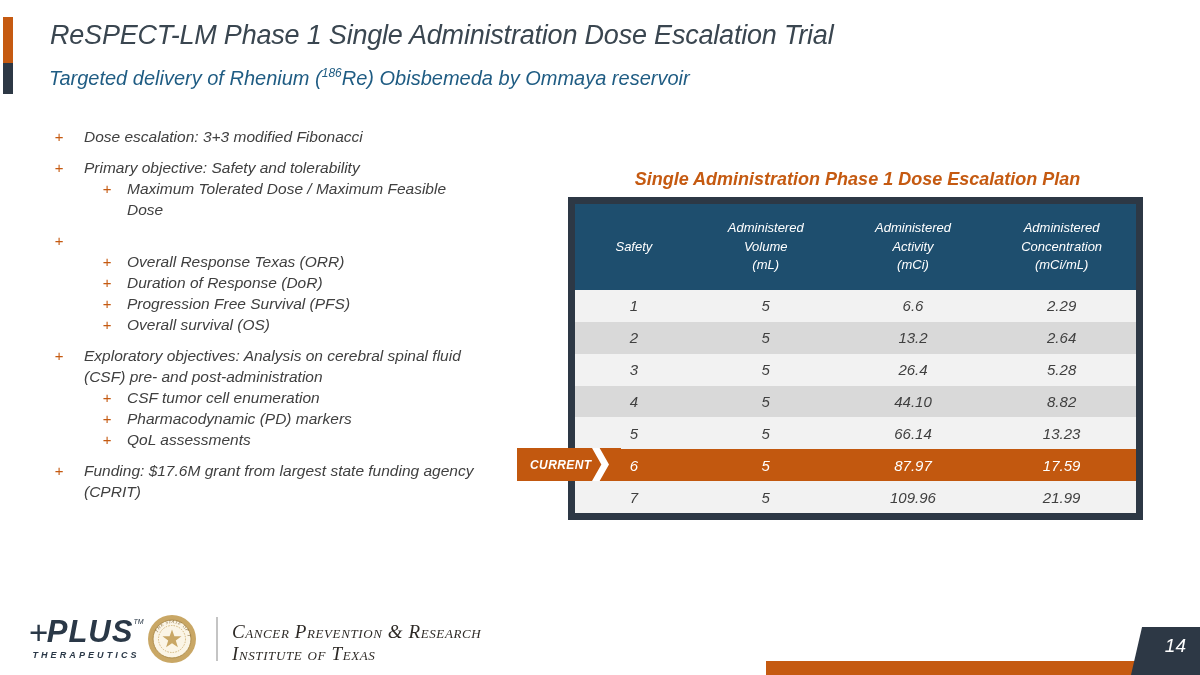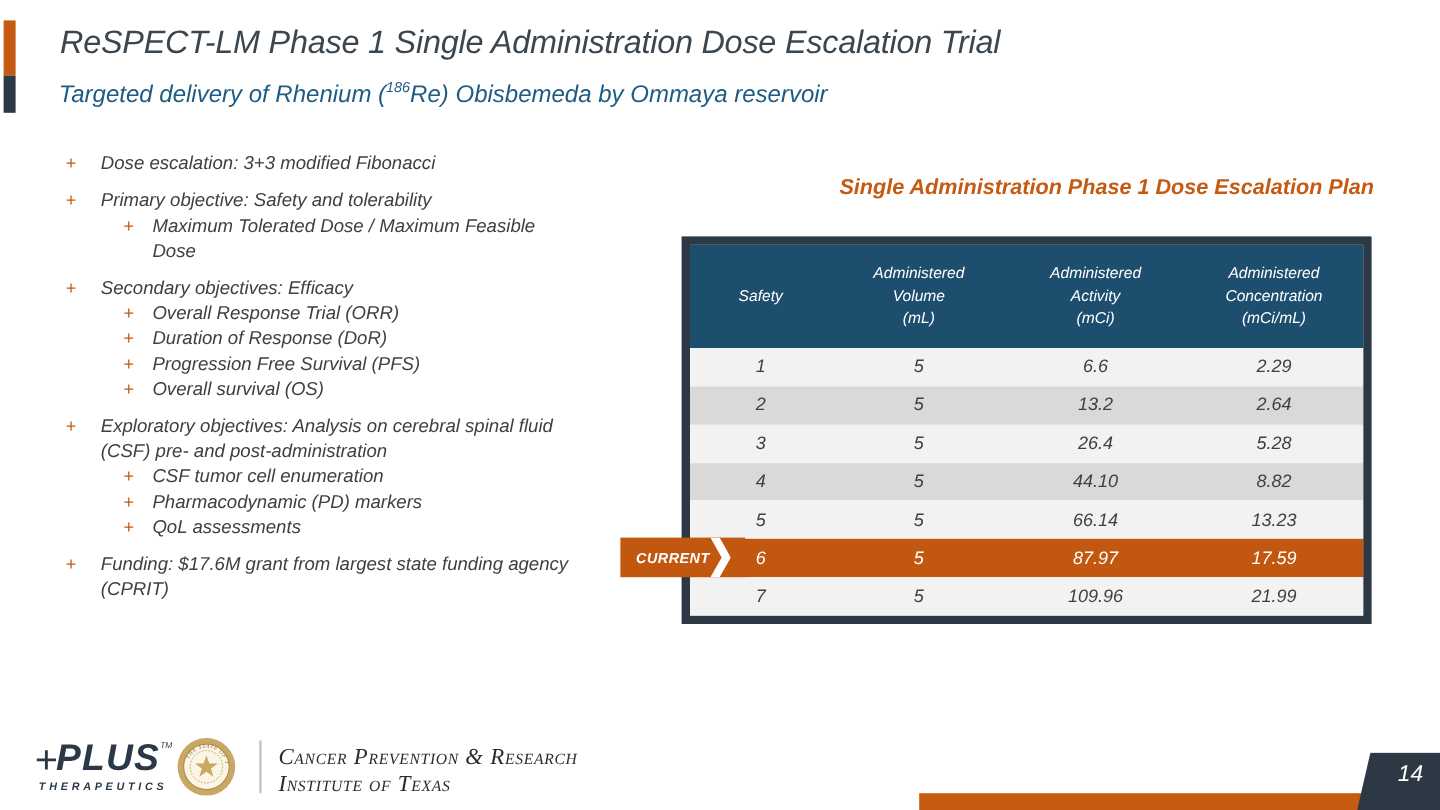--- a/index.html
+++ b/index.html
@@ -24,21 +24,21 @@
   .bullet-list{position:absolute;left:40px;top:126px;width:445px;font-size:15.5px;color:var(--body);line-height:21px;}
   .bullet{display:flex;align-items:flex-start;}
   .bullet .marker{color:var(--orange);flex:0 0 14px;text-align:center;font-size:15px;}
   .bullet.level1{margin-top:10px;padding-left:12px;}
   .bullet.level1 .btext{margin-left:18px;}
   .bullet.level2{margin-top:0;padding-left:60px;}
   .bullet.level2 .btext{margin-left:13px;}
   .bullet-list > .bullet:first-child{margin-top:0;}
 
   
-  .table-title{position:absolute;left:570px;top:146px;width:575px;text-align:right;
+  .table-title{position:absolute;left:570px;top:169px;width:575px;text-align:center;
     font-size:18px;font-weight:600;color:var(--orange);}
 
   
   .dose-table{position:absolute;left:568px;top:197px;width:575px;height:323px;
     border:7px solid var(--navy);background:#fff;display:flex;flex-direction:column;z-index:1;}
   .thead{flex:0 0 86px;background:var(--header-blue);display:flex;}
   .hcell{display:flex;align-items:center;justify-content:center;text-align:center;
     color:#FFFFFF;font-size:13px;line-height:1.45;white-space:pre-line;}
   .tbody{flex:1;display:flex;flex-direction:column;}
   .trow{flex:1;display:flex;}
@@ -98,25 +98,24 @@
       <div class="bullet level1">
         <span class="marker">+</span>
         <span class="btext">Primary objective: Safety and tolerability</span>
       </div>
       <div class="bullet level2">
         <span class="marker">+</span>
         <span class="btext">Maximum Tolerated Dose / Maximum Feasible Dose</span>
       </div>
       <div class="bullet level1">
         <span class="marker">+</span>
-        <span class="btext">Secondary objectives: Efficacy</span>
-      </div>
-      <div class="bullet level2">
-        <span class="marker">+</span>
-        <span class="btext">Overall Response Trial (ORR)</span>
+      </div>
+      <div class="bullet level2">
+        <span class="marker">+</span>
+        <span class="btext">Overall Response Texas (ORR)</span>
       </div>
       <div class="bullet level2">
         <span class="marker">+</span>
         <span class="btext">Duration of Response (DoR)</span>
       </div>
       <div class="bullet level2">
         <span class="marker">+</span>
         <span class="btext">Progression Free Survival (PFS)</span>
       </div>
       <div class="bullet level2">

